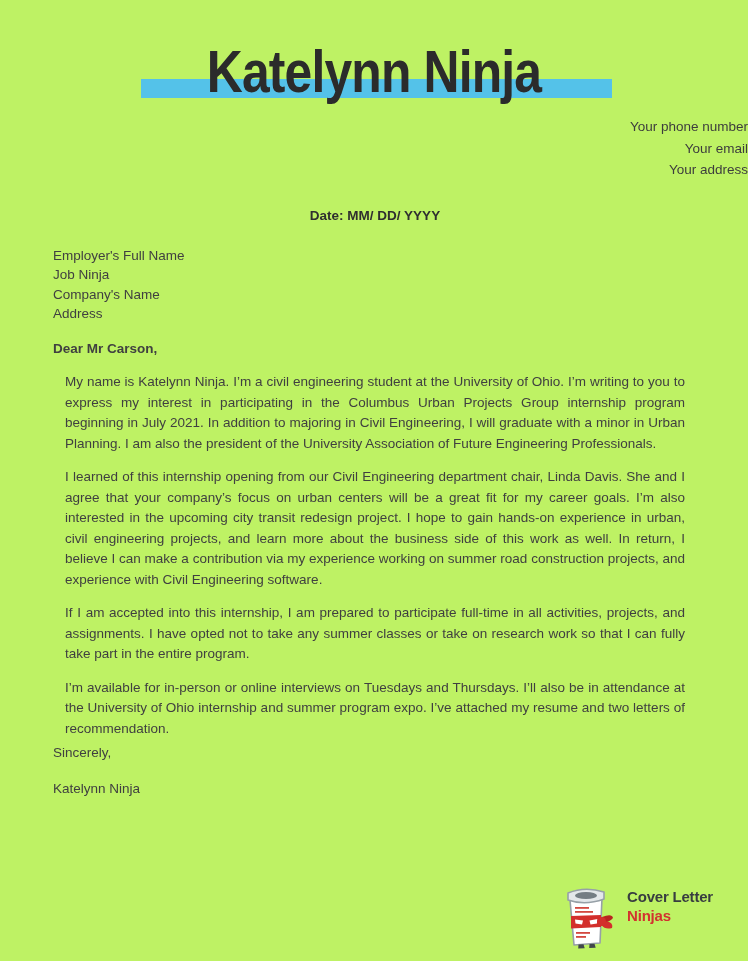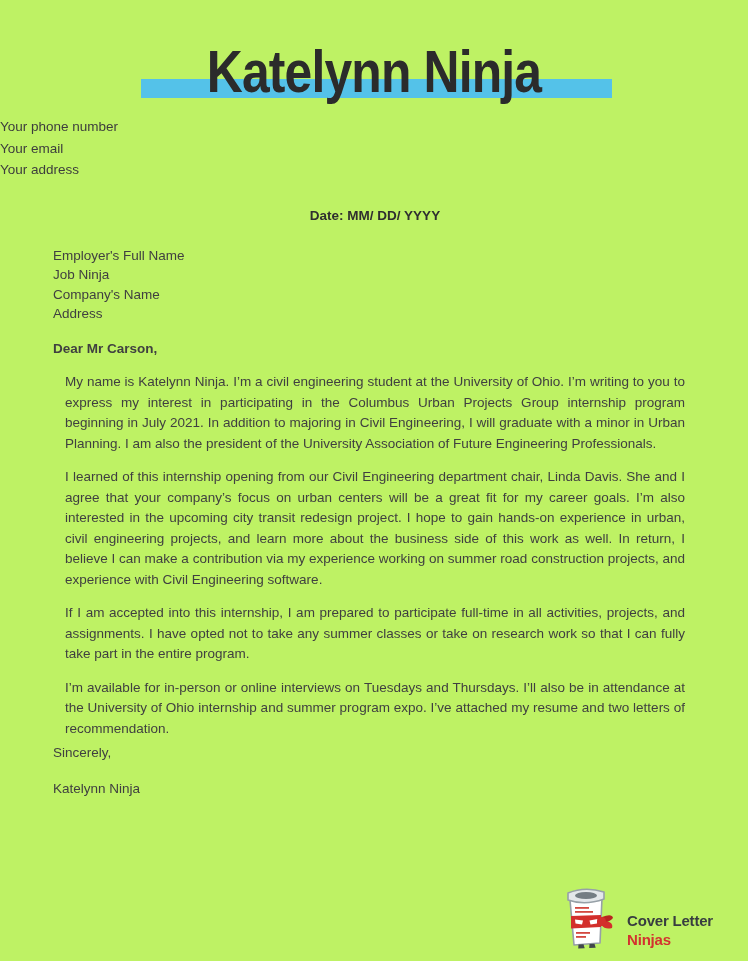--- a/index.html
+++ b/index.html
@@ -35,21 +35,21 @@
     letter-spacing: -1px;
     transform: scaleX(0.83);
     transform-origin: 50% 50%;
     z-index: 2;
     white-space: nowrap;
   }
 
   
   .contact {
     margin-top: 16px;
-    text-align: left;
+    text-align: right;
     font-size: 13.5px;
     line-height: 21.5px;
     color: #3d3d3d;
   }
 
   
   .letter {
     padding: 0 51px 0 53px;
     font-size: 13.5px;
     line-height: 20.5px;
@@ -66,21 +66,21 @@
   .salutation { margin: 15px 0 0; font-weight: bold; }
   .body-para { margin: 13px 12px 0; text-align: justify; }
   .closing { margin: 4px 0 0; }
   .signature { margin: 15px 0 0; }
 
   
   .brand {
     position: absolute;
     right: 35px; bottom: 12px;
     display: flex;
-    align-items: flex-end;
+    align-items: flex-start;
     gap: 13px;
   }
   .brand-icon { display: block; }
   .brand-text {
     font-size: 15px;
     font-weight: bold;
     line-height: 19px;
     letter-spacing: -0.2px;
   }
   .brand-top { color: #383d40; }

